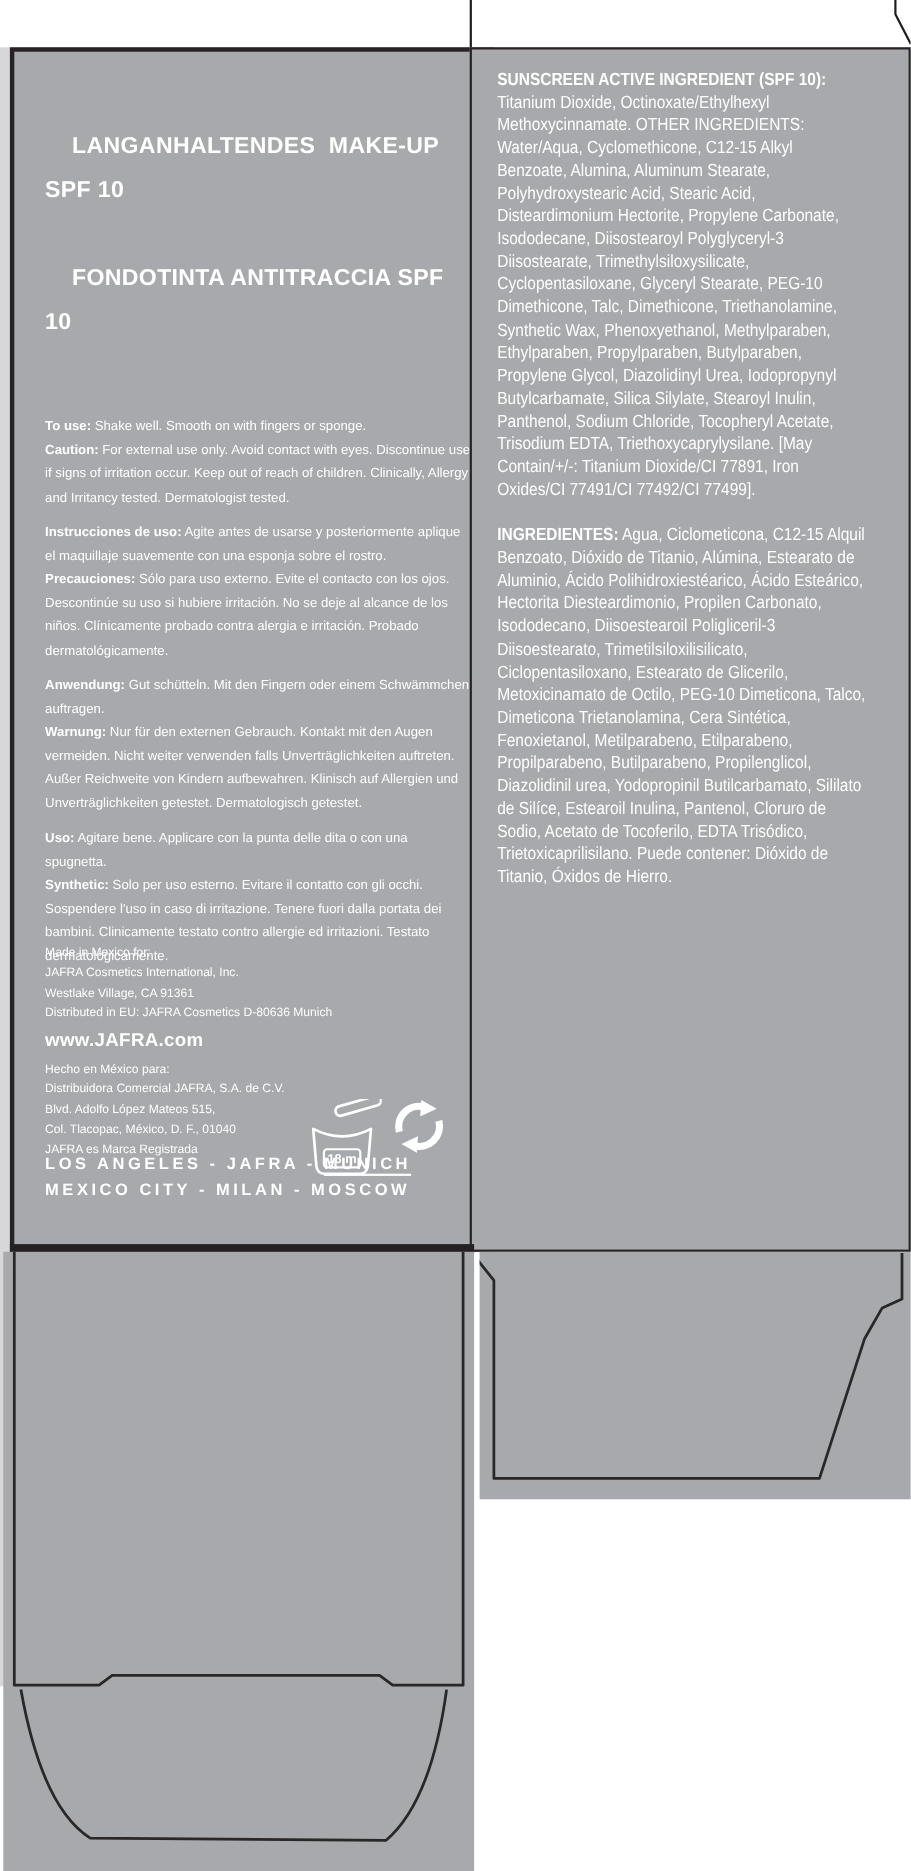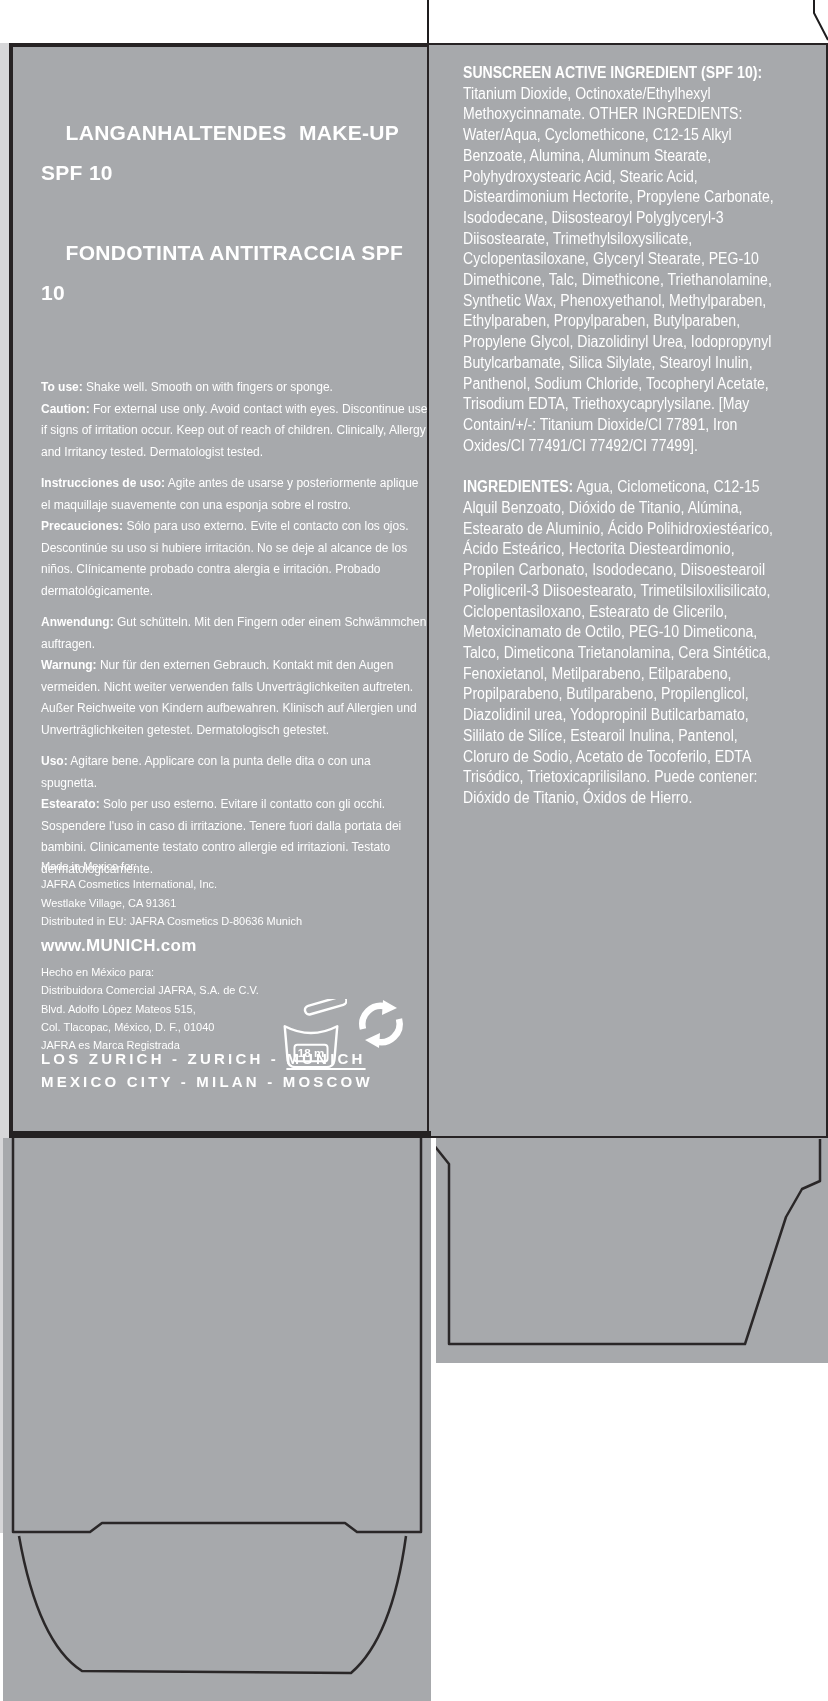--- a/index.html
+++ b/index.html
@@ -11,21 +11,21 @@
   
   .fold-line{left:427px;top:0;width:2px;height:44px;background:#1f1d1e;}
   
   .panel{background:#a7a9ac;box-sizing:border-box;color:#ffffff;}
   .left-panel{
     left:9px;top:43px;width:440px;height:1095px;
     border:4px solid #272324;padding:26px 16px 0 28px;
   }
   .right-panel{
     left:427px;top:43px;width:401px;height:1095px;
-    border:2px solid #272324;padding:18px 38px 0 34px;
+    border:2px solid #272324;padding:18px 38px 0 23px;
   }
   .sliver{left:0;top:43px;width:9px;height:1490px;background:#d7d7d9;}
   .title{font-size:21px;font-weight:bold;line-height:40px;letter-spacing:.3px;
     white-space:pre-wrap;margin:0 0 24px 0;}
   .body-block{font-size:12px;line-height:21.5px;margin:0 0 10px 0;}
   .addr{font-size:11px;line-height:18.3px;}
   .website{font-size:17px;font-weight:bold;letter-spacing:.3px;}
   .cities{font-size:15px;font-weight:bold;letter-spacing:3.2px;line-height:23px;white-space:nowrap;}
   .cities .u{text-decoration:underline;text-underline-offset:4px;text-decoration-thickness:2px;text-align:center;}
   
@@ -51,45 +51,45 @@
 <div class="abs sliver"></div>
 
 <div class="abs panel left-panel">
   <div class="title">
     <span>LANGANHALTENDES  MAKE-UP SPF 10</span><br>
     <span>FONDOTINTA ANTITRACCIA SPF 10</span>
   </div>
   <p class="body-block"><b>To use:</b><span> Shake well. Smooth on with fingers or sponge.</span><br><b>Caution:</b><span> For external use only. Avoid contact with eyes. Discontinue use if signs of irritation occur. Keep out of reach of children. Clinically, Allergy and Irritancy tested. Dermatologist tested.</span></p>
   <p class="body-block"><b>Instrucciones de uso:</b><span> Agite antes de usarse y posteriormente aplique el maquillaje suavemente con una esponja sobre el rostro.</span><br><b>Precauciones:</b><span> Sólo para uso externo. Evite el contacto con los ojos. Descontinúe su uso si hubiere irritación. No se deje al alcance de los niños. Clínicamente probado contra alergia e irritación. Probado dermatológicamente.</span></p>
   <p class="body-block"><b>Anwendung:</b><span> Gut schütteln. Mit den Fingern oder einem Schwämmchen auftragen.</span><br><b>Warnung:</b><span> Nur für den externen Gebrauch. Kontakt mit den Augen vermeiden. Nicht weiter verwenden falls Unverträglichkeiten auftreten. Außer Reichweite von Kindern aufbewahren. Klinisch auf Allergien und Unverträglichkeiten getestet. Dermatologisch getestet.</span></p>
-  <p class="body-block"><b>Uso:</b><span> Agitare bene. Applicare con la punta delle dita o con una spugnetta.</span><br><b>Estearato:</b><span> Solo per uso esterno. Evitare il contatto con gli occhi. Sospendere l'uso in caso di irritazione. Tenere fuori dalla portata dei bambini. Clinicamente testato contro allergie ed irritazioni. Testato dermatologicamente.</span></p>
+  <p class="body-block"><b>Uso:</b><span> Agitare bene. Applicare con la punta delle dita o con una spugnetta.</span><br><b>Synthetic:</b><span> Solo per uso esterno. Evitare il contatto con gli occhi. Sospendere l'uso in caso di irritazione. Tenere fuori dalla portata dei bambini. Clinicamente testato contro allergie ed irritazioni. Testato dermatologicamente.</span></p>
 
   <div class="abs addr" style="left:28px;top:810px;">Made in Mexico for:<br>JAFRA Cosmetics International, Inc.<br>Westlake Village, CA 91361<br>Distributed in EU: JAFRA Cosmetics D-80636 Munich</div>
-  <div class="abs website" style="left:28px;top:889px;">www.MUNICH.com</div>
+  <div class="abs website" style="left:28px;top:889px;">www.JAFRA.com</div>
   <div class="abs addr" style="left:28px;top:916px;">Hecho en México para:<br>Distribuidora Comercial JAFRA, S.A. de C.V.<br>Blvd. Adolfo López Mateos 515,<br>Col. Tlacopac, México, D. F., 01040<br>JAFRA es Marca Registrada</div>
 
   <div class="icons">
 
     <svg width="72" height="74" viewBox="0 0 74 76">
       <rect x="30" y="2" width="44" height="9" rx="4.5" fill="none" stroke="#fff" stroke-width="2.5" transform="rotate(-16 52 6)"></rect>
       <path d="M10,28 Q37,42 64,28 L61,63 Q60,70 53,70 L21,70 Q14,70 13,63 Z" fill="none" stroke="#fff" stroke-width="2.5" stroke-linejoin="round"></path>
       <rect x="20" y="47" width="34" height="17" rx="3" fill="none" stroke="#fff" stroke-width="2"></rect>
       <text x="37" y="60" font-size="12" font-weight="bold" fill="#fff" text-anchor="middle" font-family="Liberation Sans, sans-serif">18 m</text>
     </svg>
 
     <svg width="50" height="50" viewBox="0 0 50 50">
       <path d="M7,30 A18.5,18.5 0 0 1 30,7.5" fill="none" stroke="#fff" stroke-width="6.5"></path>
       <polygon points="27,1 41,9 26,16" fill="#fff"></polygon>
       <path d="M43,20 A18.5,18.5 0 0 1 20,42.5" fill="none" stroke="#fff" stroke-width="6.5"></path>
       <polygon points="23,49 9,41 24,34" fill="#fff"></polygon>
     </svg>
   </div>
 
   <div class="abs cities" style="left:28px;top:1000px;">
-    <span><span>LOS ZURICH - ZURICH - </span><span class="u">MUNICH</span></span><br>
+    <span><span>LOS ANGELES - JAFRA - </span><span class="u">MUNICH</span></span><br>
     <span>MEXICO CITY - MILAN - MOSCOW</span>
   </div>
 </div>
 
 <div class="abs panel right-panel">
   <div class="cond">
     <p class="ing-block"><b>SUNSCREEN ACTIVE INGREDIENT (SPF 10):</b><span> Titanium Dioxide, Octinoxate/Ethylhexyl Methoxycinnamate. OTHER INGREDIENTS: Water/Aqua, Cyclomethicone, C12-15 Alkyl Benzoate, Alumina, Aluminum Stearate, Polyhydroxystearic Acid, Stearic Acid, Disteardimonium Hectorite, Propylene Carbonate, Isododecane, Diisostearoyl Polyglyceryl-3 Diisostearate, Trimethylsiloxysilicate, Cyclopentasiloxane, Glyceryl Stearate, PEG-10 Dimethicone, Talc, Dimethicone, Triethanolamine, Synthetic Wax, Phenoxyethanol, Methylparaben, Ethylparaben, Propylparaben, Butylparaben, Propylene Glycol, Diazolidinyl Urea, Iodopropynyl Butylcarbamate, Silica Silylate, Stearoyl Inulin, Panthenol, Sodium Chloride, Tocopheryl Acetate, Trisodium EDTA, Triethoxycaprylysilane. [May Contain/+/-: Titanium Dioxide/CI 77891, Iron Oxides/CI 77491/CI 77492/CI 77499].</span></p>
     <p class="ing-block" style="margin-top:21px;"><b>INGREDIENTES:</b><span> Agua, Ciclometicona, C12-15 Alquil Benzoato, Dióxido de Titanio, Alúmina, Estearato de Aluminio, Ácido Polihidroxiestéarico, Ácido Esteárico, Hectorita Diesteardimonio, Propilen Carbonato, Isododecano, Diisoestearoil Poligliceril-3 Diisoestearato, Trimetilsiloxilisilicato, Ciclopentasiloxano, Estearato de Glicerilo, Metoxicinamato de Octilo, PEG-10 Dimeticona, Talco, Dimeticona Trietanolamina, Cera Sintética, Fenoxietanol, Metilparabeno, Etilparabeno, Propilparabeno, Butilparabeno, Propilenglicol, Diazolidinil urea, Yodopropinil Butilcarbamato, Sililato de Silíce, Estearoil Inulina, Pantenol, Cloruro de Sodio, Acetato de Tocoferilo, EDTA Trisódico, Trietoxicaprilisilano. Puede contener: Dióxido de Titanio, Óxidos de Hierro.</span></p>
   </div>
 </div>

